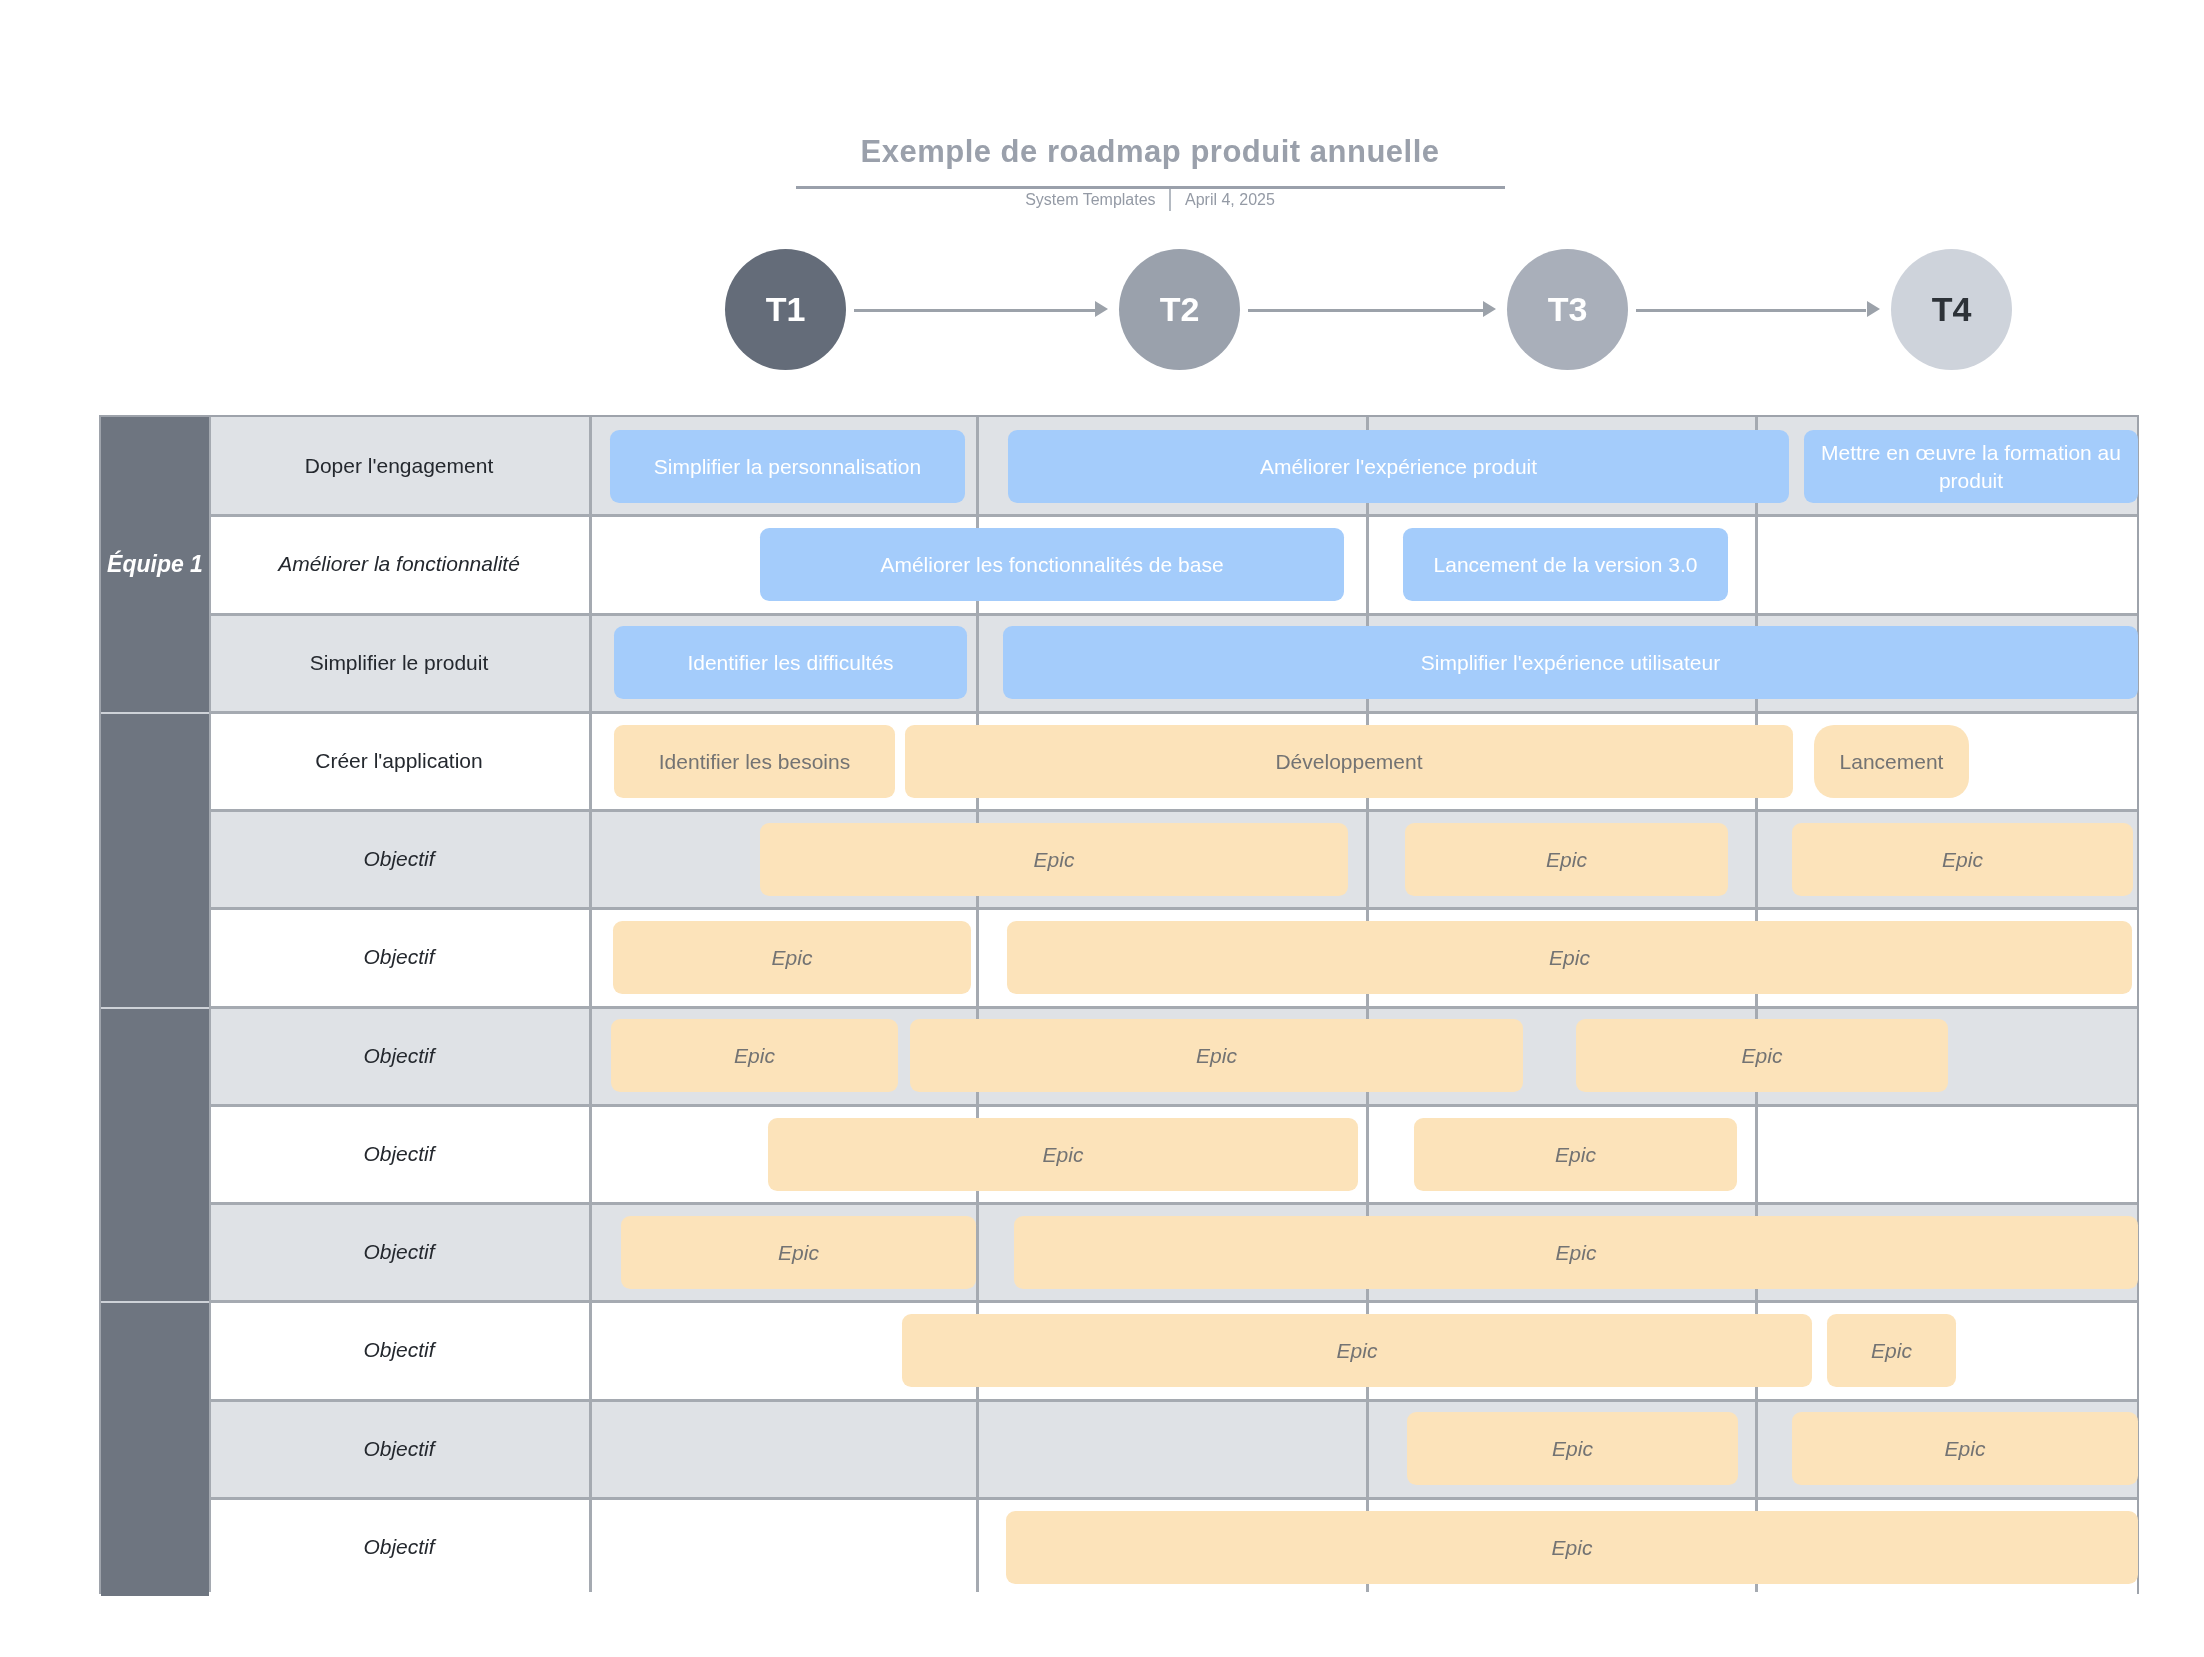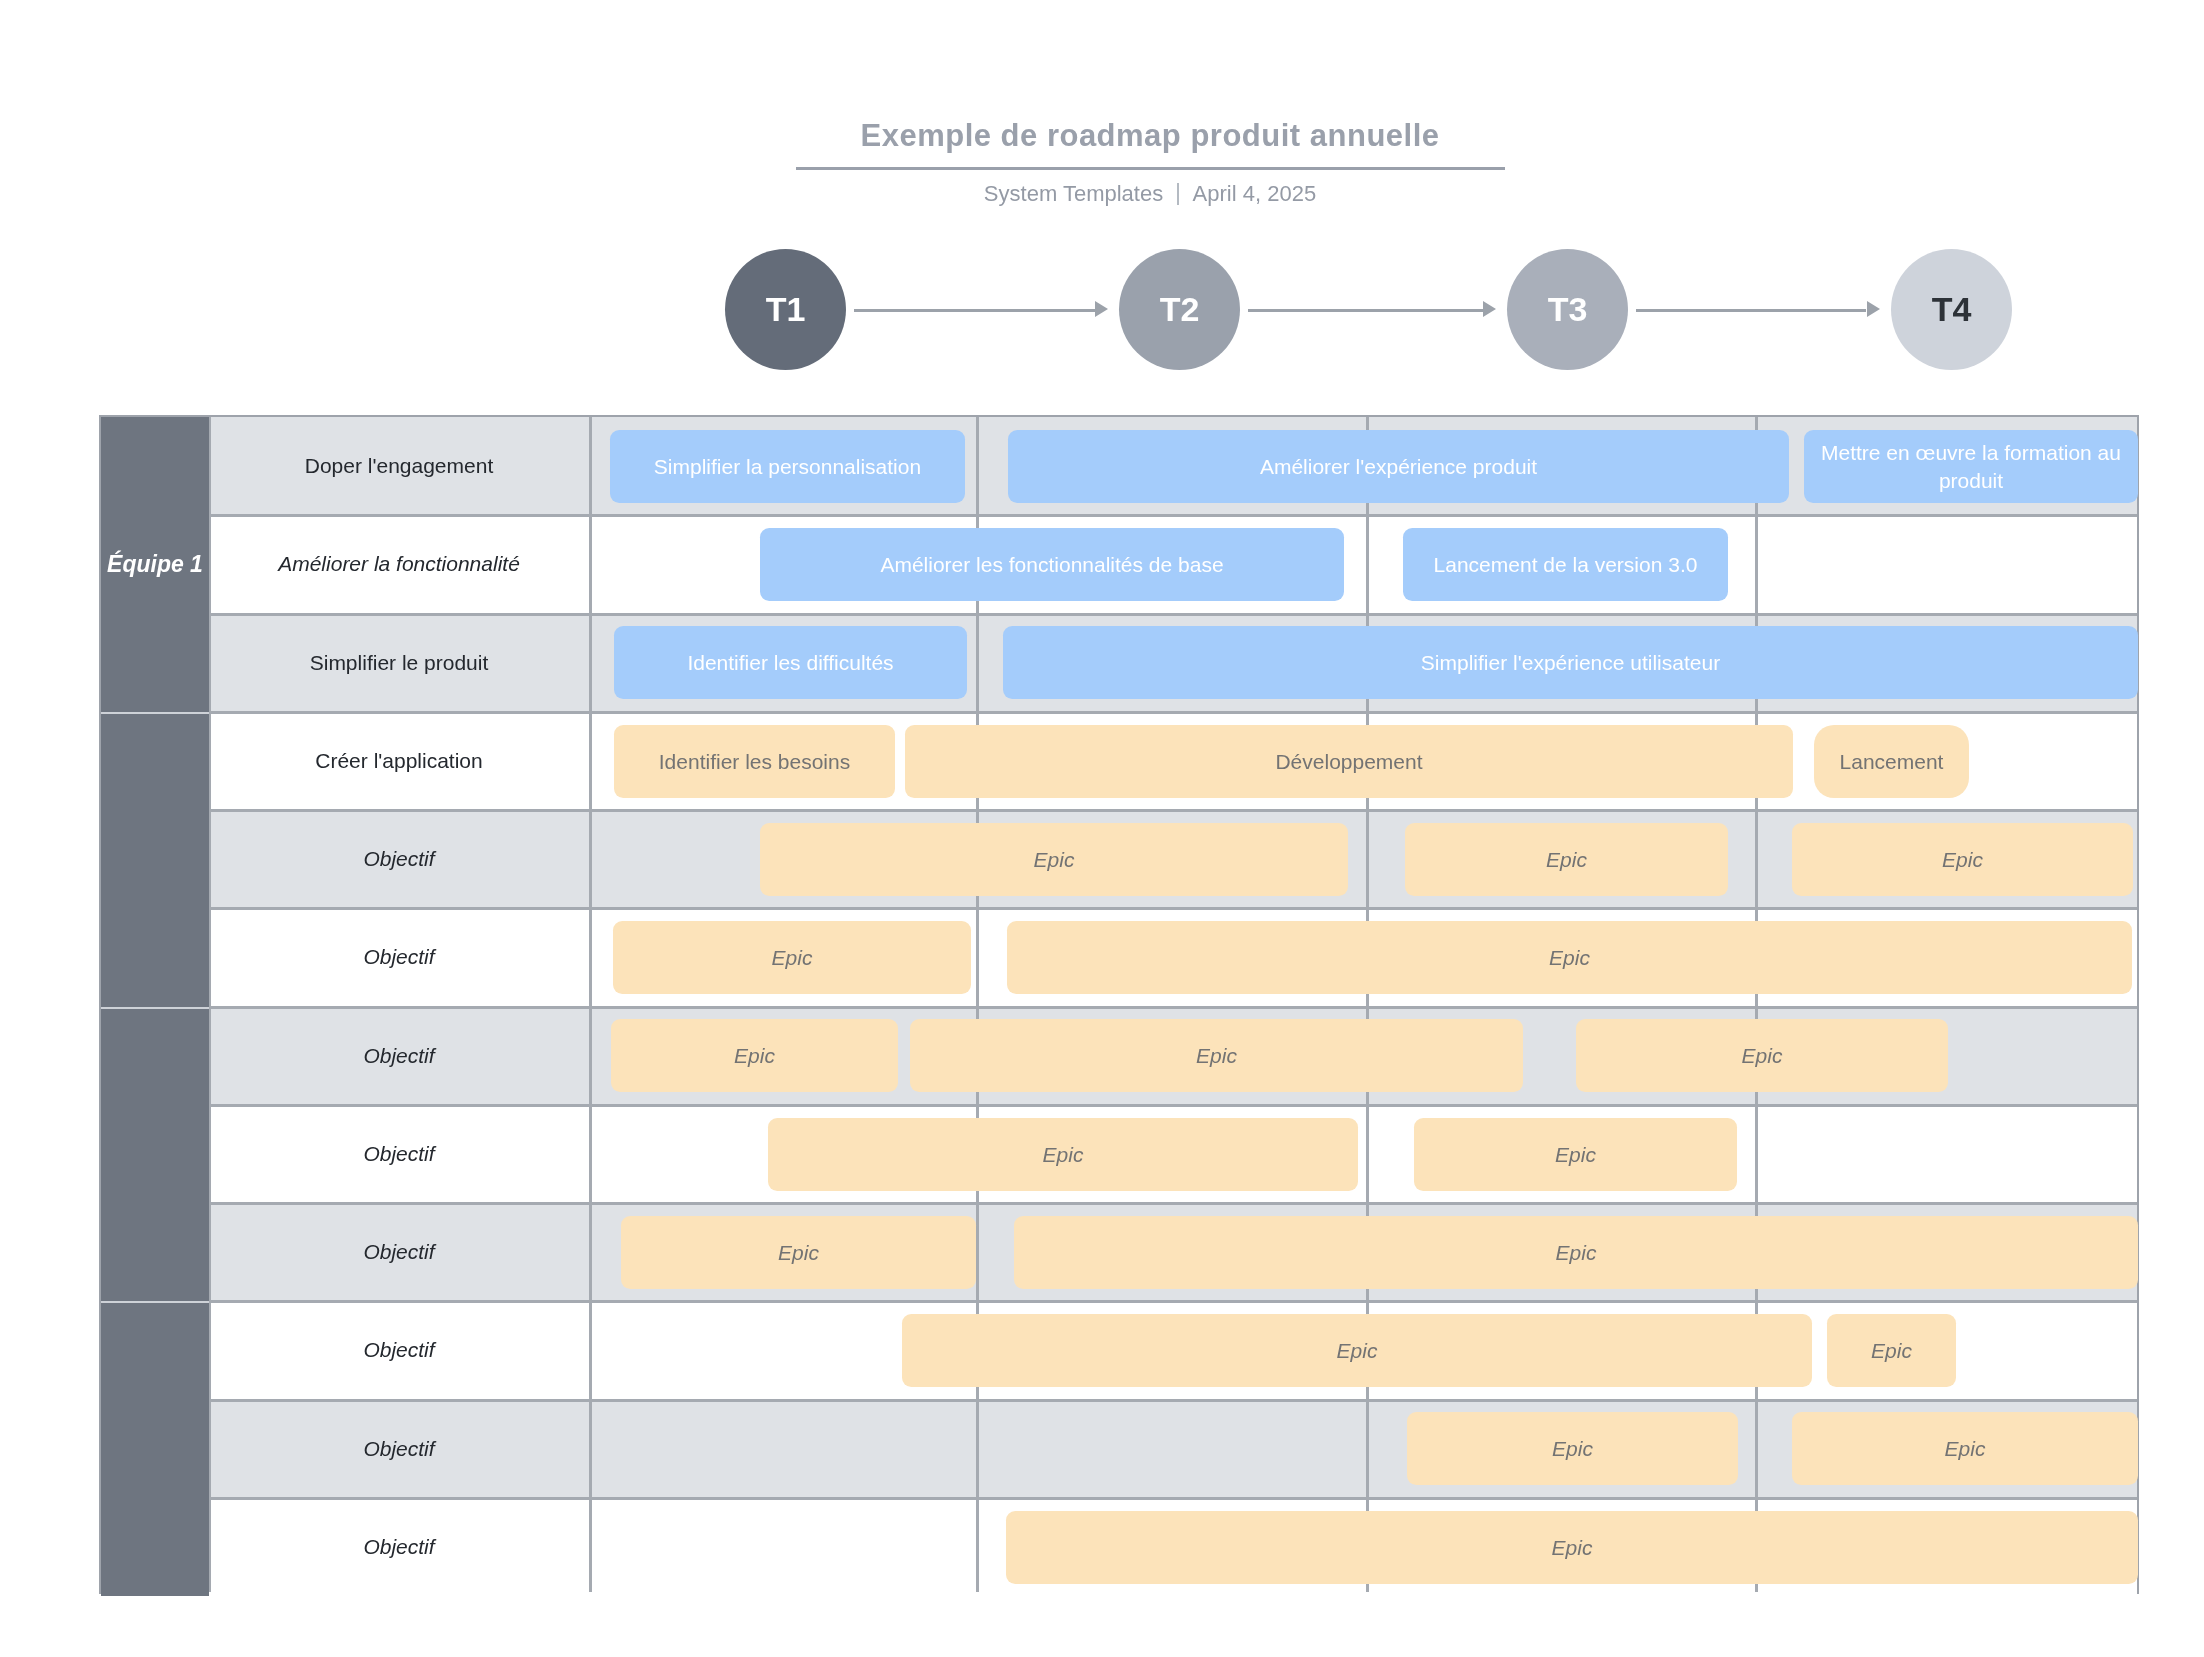--- a/index.html
+++ b/index.html
@@ -2,23 +2,23 @@
 <html style="font-size:14.7px"><head>
 <meta charset="utf-8">
 <style>
   html,body{margin:0;padding:0;background:#ffffff;}
   .page{position:relative;width:2205px;height:1658px;background:#ffffff;
         font-family:"Liberation Sans", sans-serif;overflow:hidden;}
 
   
   .hdr{position:absolute;left:1150px;top:118px;transform:translateX(-50%);
        width:826px;text-align:center;}
-  .hdr h1{margin:0;font-size:31px;font-weight:700;color:#9aa0ab;letter-spacing:0.5px;}
+  .hdr h1{margin:16px;font-size:31px;font-weight:700;color:#9aa0ab;letter-spacing:0.5px;}
   .hdr .rule{margin:13px auto 0 auto;width:709px;height:2.8px;background:#9aa0ab;}
-  .hdr .sub{margin-top:11px;font-size:22px;color:#949aa5;
+  .hdr .sub{font-size:16px;color:#949aa5;
             display:flex;align-items:center;justify-content:center;gap:13.8px;}
   .hdr .pipe{display:inline-block;width:1.8px;height:22px;background:#b4bac2;}
 
   
   .qcircle{position:absolute;top:249px;width:121px;height:121px;border-radius:50%;
            display:flex;align-items:center;justify-content:center;
            font-size:34px;font-weight:700;}
   .arrow-line{position:absolute;top:309px;height:2.8px;background:#9ca2aa;}
   .arrow-head{position:absolute;top:301px;width:0;height:0;
               border-top:8.3px solid transparent;border-bottom:8.3px solid transparent;

